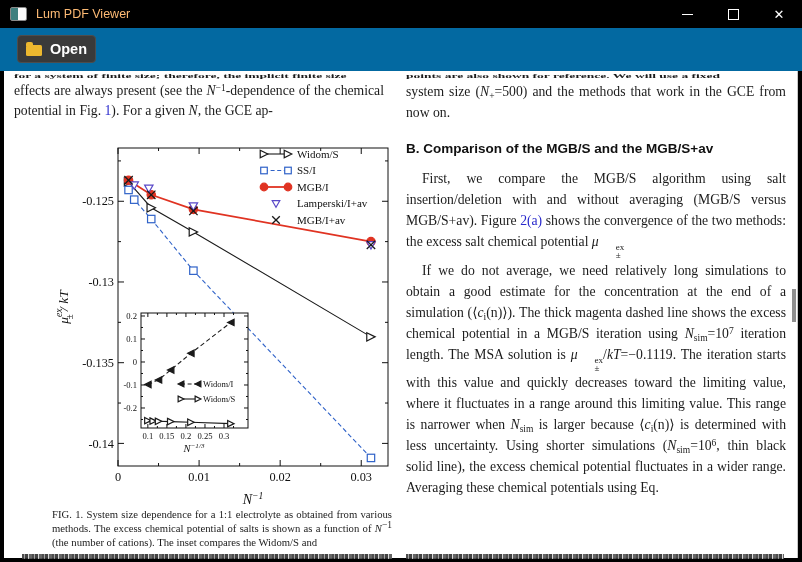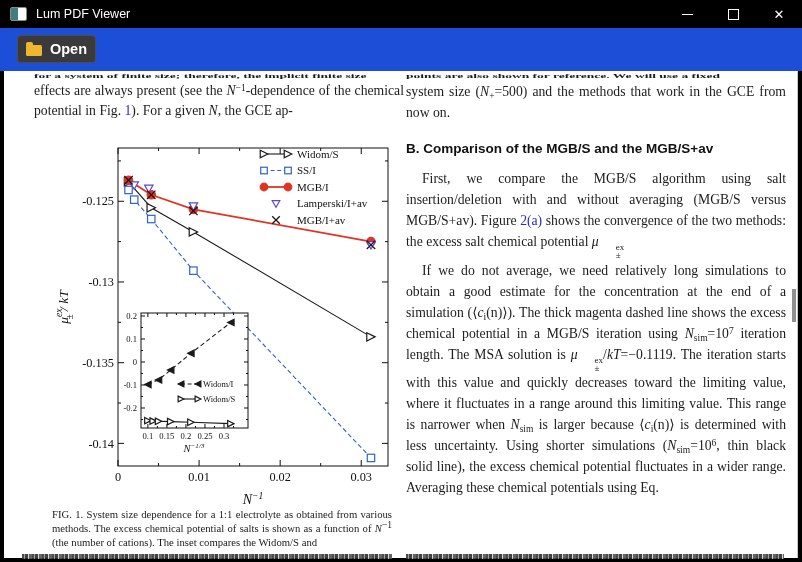--- a/index.html
+++ b/index.html
@@ -4,38 +4,38 @@
 <style>
   html,body{margin:0;padding:0;}
   body{width:802px;height:562px;position:relative;background:#000;overflow:hidden;
        font-family:"Liberation Sans","DejaVu Sans",sans-serif;}
   
   .titlebar{position:absolute;top:0;left:0;right:0;height:28px;background:#000;
             display:flex;align-items:center;}
   .app-icon{margin-left:10px;width:15px;height:12px;border-radius:2px;flex:0 0 auto;
             background:linear-gradient(90deg,#3e7f7e 0 45%,#fafafa 45% 100%);
             border:1px solid #8a8a8a;}
-  .win-title{margin-left:9px;color:#ffffff;font-size:12.5px;}
+  .win-title{margin-left:9px;color:#fdba74;font-size:12.5px;}
   .controls{margin-left:auto;display:flex;height:100%;}
   .ctrl{width:46px;height:100%;display:flex;align-items:center;justify-content:center;color:#fff;}
   .glyph-min{width:11px;height:1px;background:#fff;}
   .glyph-max{width:9px;height:9px;border:1px solid #fff;}
   .glyph-close{font-size:13px;line-height:13px;}
-  .toolbar{position:absolute;top:28px;left:0;right:0;height:43px;background:#1d4ed8;}
+  .toolbar{position:absolute;top:28px;left:0;right:0;height:43px;background:#0369a1;}
   .open-btn{position:absolute;left:17px;top:7px;width:79px;height:28px;background:#3a3a3a;
             border:1px solid #4d4d4d;border-radius:4px;display:flex;align-items:center;
             justify-content:center;gap:8px;box-sizing:border-box;}
   .folder{position:relative;width:16px;height:11px;background:#edb82f;border-radius:1.5px;margin-top:2px;}
   .folder-tab{position:absolute;top:-3px;left:0;width:7px;height:4px;background:#edb82f;
               border-radius:2px 2px 0 0;}
   .open-label{color:#fff;font-weight:bold;font-size:14.5px;}
   
   .doc{position:absolute;top:71px;left:4px;right:4px;bottom:4px;background:#fff;
        font-family:"Liberation Serif","DejaVu Serif",serif;color:#1b1b1b;}
-  .leftcol{position:absolute;left:30px;top:1px;width:370px;}
+  .leftcol{position:absolute;left:10px;top:1px;width:370px;}
   .rightcol{position:absolute;left:402px;top:1px;width:380px;}
   .cutline{height:8px;overflow:hidden;}
   .cutline>span{display:block;transform:scaleY(0.5);transform-origin:top;font-size:13.5px;
                 color:#1a1a1a;white-space:nowrap;filter:blur(0.3px);font-weight:bold;}
   .para{font-size:13.7px;line-height:19.6px;text-align:justify;margin:1px 0 0 0;}
   .rightcol .para{line-height:21px;}
   .indent{text-indent:16px;}
   .heading{font-family:"Liberation Sans","DejaVu Sans",sans-serif;font-weight:bold;
            font-size:13.5px;line-height:17px;margin-top:17px;color:#111;}
   .heading span{display:block;}

